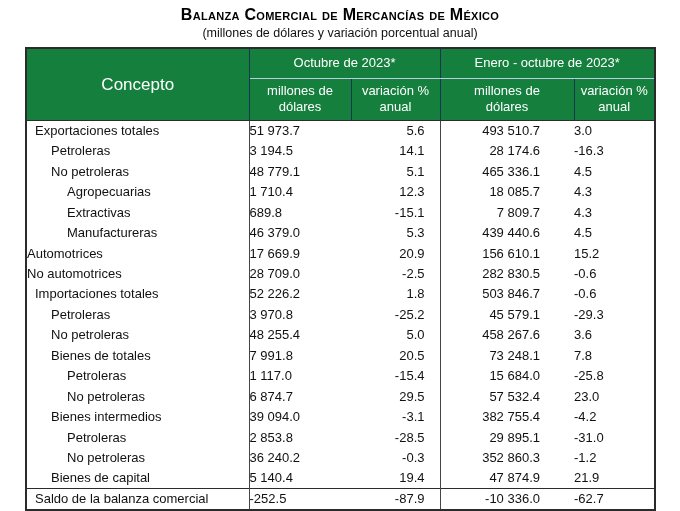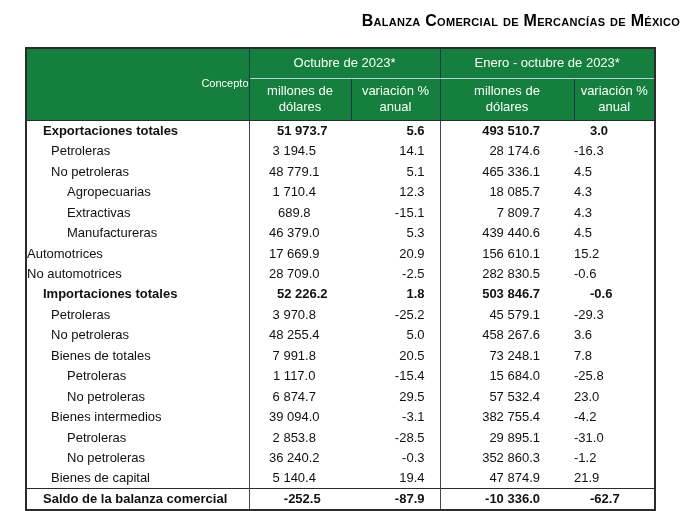--- a/index.html
+++ b/index.html
@@ -4,22 +4,22 @@
 <style>
   * { margin: 0; padding: 0; box-sizing: border-box; }
   body { background: #ffffff; font-family: "Liberation Sans", sans-serif; }
   .page {
     position: relative;
     width: 680px; height: 511px;
     background: #ffffff;
     overflow: hidden;
   }
   .title {
-    position: absolute; top: 12px; left: 0; width: 680px;
-    text-align: right;
+    position: absolute; top: 6px; left: 0; width: 680px;
+    text-align: center;
     font-size: 16px; font-weight: 700;
     font-variant: small-caps;
     letter-spacing: 0.3px;
     color: #000000;
   }
   .subtitle {
     position: absolute; top: 26px; left: 0; width: 680px;
     text-align: center;
     font-size: 12.5px; color: #111111;
   }
@@ -39,51 +39,52 @@
     background: #15803d;
     color: #ffffff;
     font-weight: 400;
     font-size: 13px;
     text-align: center;
     vertical-align: middle;
     line-height: 1.25;
   }
   tr.h-row1 { height: 29px; }
   tr.h-row2 { height: 42px; }
-  .th-concepto { border-right: 1px solid #14364f; font-size: 11px; text-align: right; }
+  .th-concepto { border-right: 1px solid #14364f; font-size: 17px; }
   .th-group1  { border-right: 1px solid #14364f; border-bottom: 1.5px solid #b9d0e2; }
   .th-group2  { border-bottom: 1.5px solid #b9d0e2; }
   .th-sub     { white-space: pre-line; }
   .th-m1, .th-v1, .th-m2 { border-right: 1px solid #14364f; }
   td {
     font-size: 13px;
     color: #111111;
     height: 20px;
     vertical-align: middle;
     white-space: nowrap;
     overflow: hidden;
   }
   tbody tr:first-child td { border-top: 1.5px solid #2b2b2b; }
   tr.rule-above td { border-top: 1.5px solid #2b2b2b; }
-  tr.bold td { font-weight: 700; padding-left: 16px; }
+  tr.bold td { font-weight: 400; }
   .col-concepto { text-align: left; }
   .indent-0 { padding-left: 8px; }
   .indent-1 { padding-left: 24px; }
   .indent-2 { padding-left: 40px; }
   .indent-3 { }
-  .col-m1 { text-align: center; padding-right: 12px; border-left: 1.5px solid #454545; }
+  .col-m1 { text-align: left; padding-right: 12px; border-left: 1.5px solid #454545; }
   .col-v1 { text-align: right; padding-right: 15px; margin-top: 16px; }
   .col-m2 { text-align: right; padding-right: 34px; border-left: 1.5px solid #454545; }
   .col-v2 { text-align: left; padding-right: 25px; }
 </style>
 </head>
 <body>
 
 <div class="page">
   <div class="title">Balanza Comercial de Mercancías de México</div>
+  <div class="subtitle">(millones de dólares y variación porcentual anual)</div>
 
   <div class="table-wrap">
     <table>
       <colgroup>
         <col style="width:222px">
         <col style="width:102px">
         <col style="width:89px">
         <col style="width:134px">
         <col>
       </colgroup>

